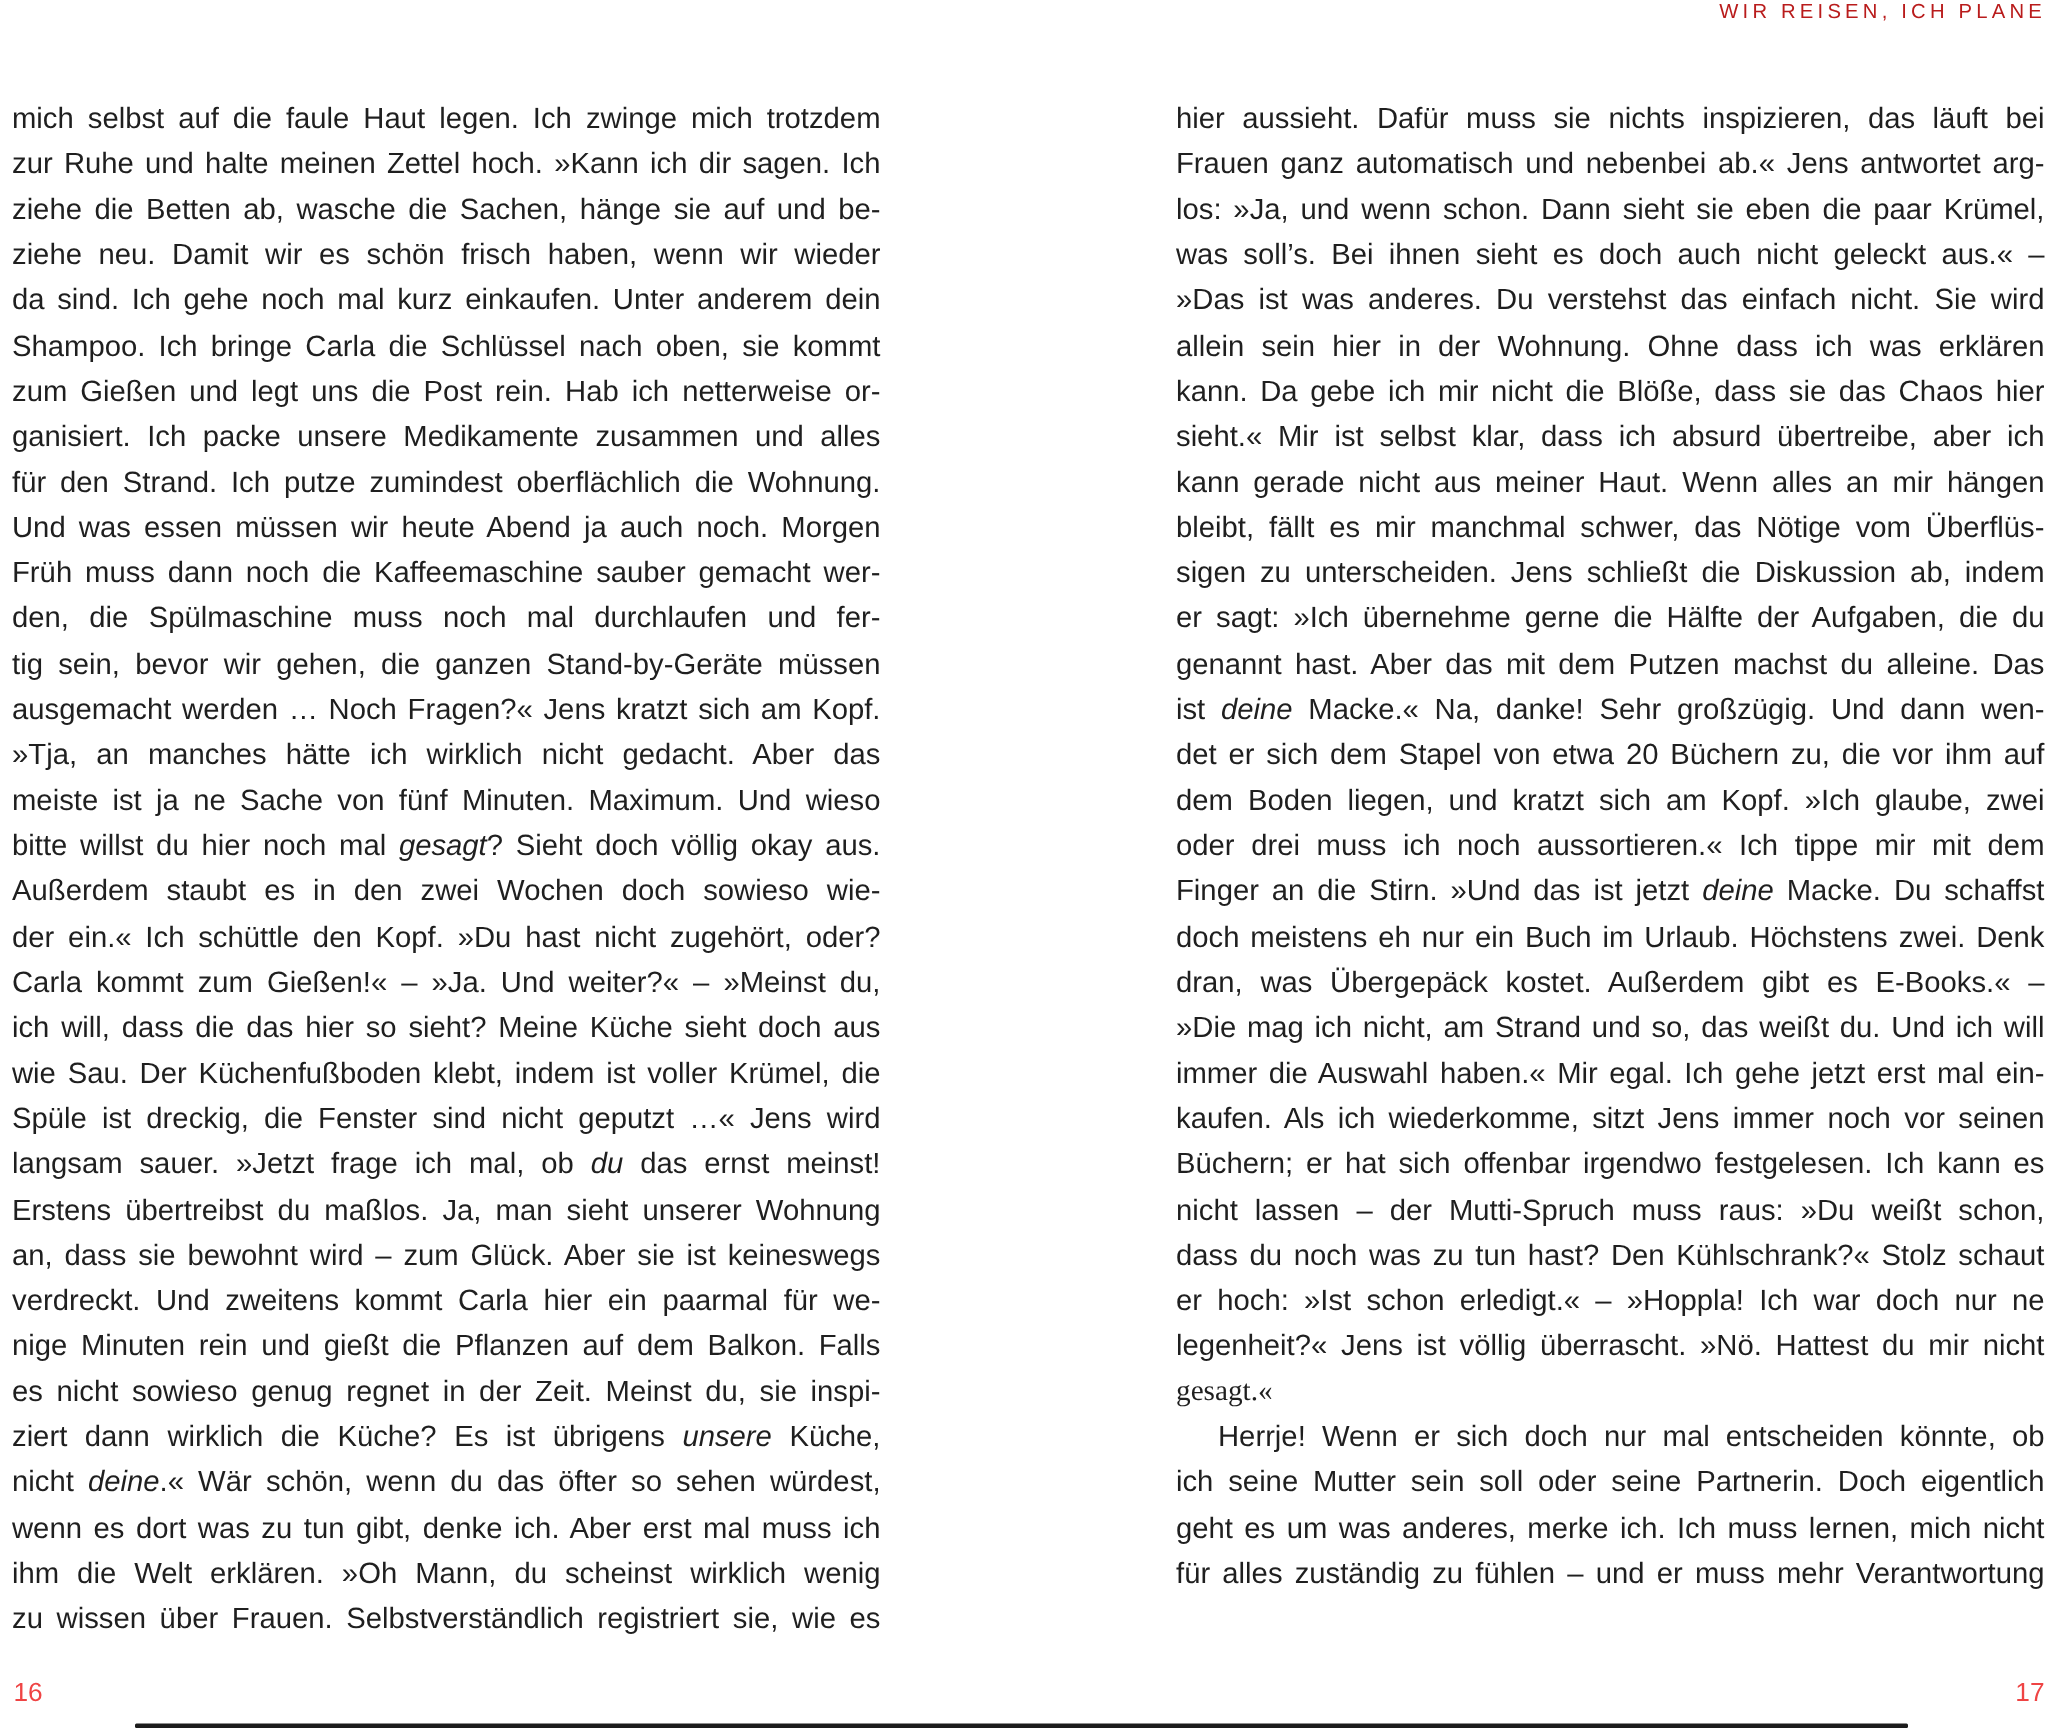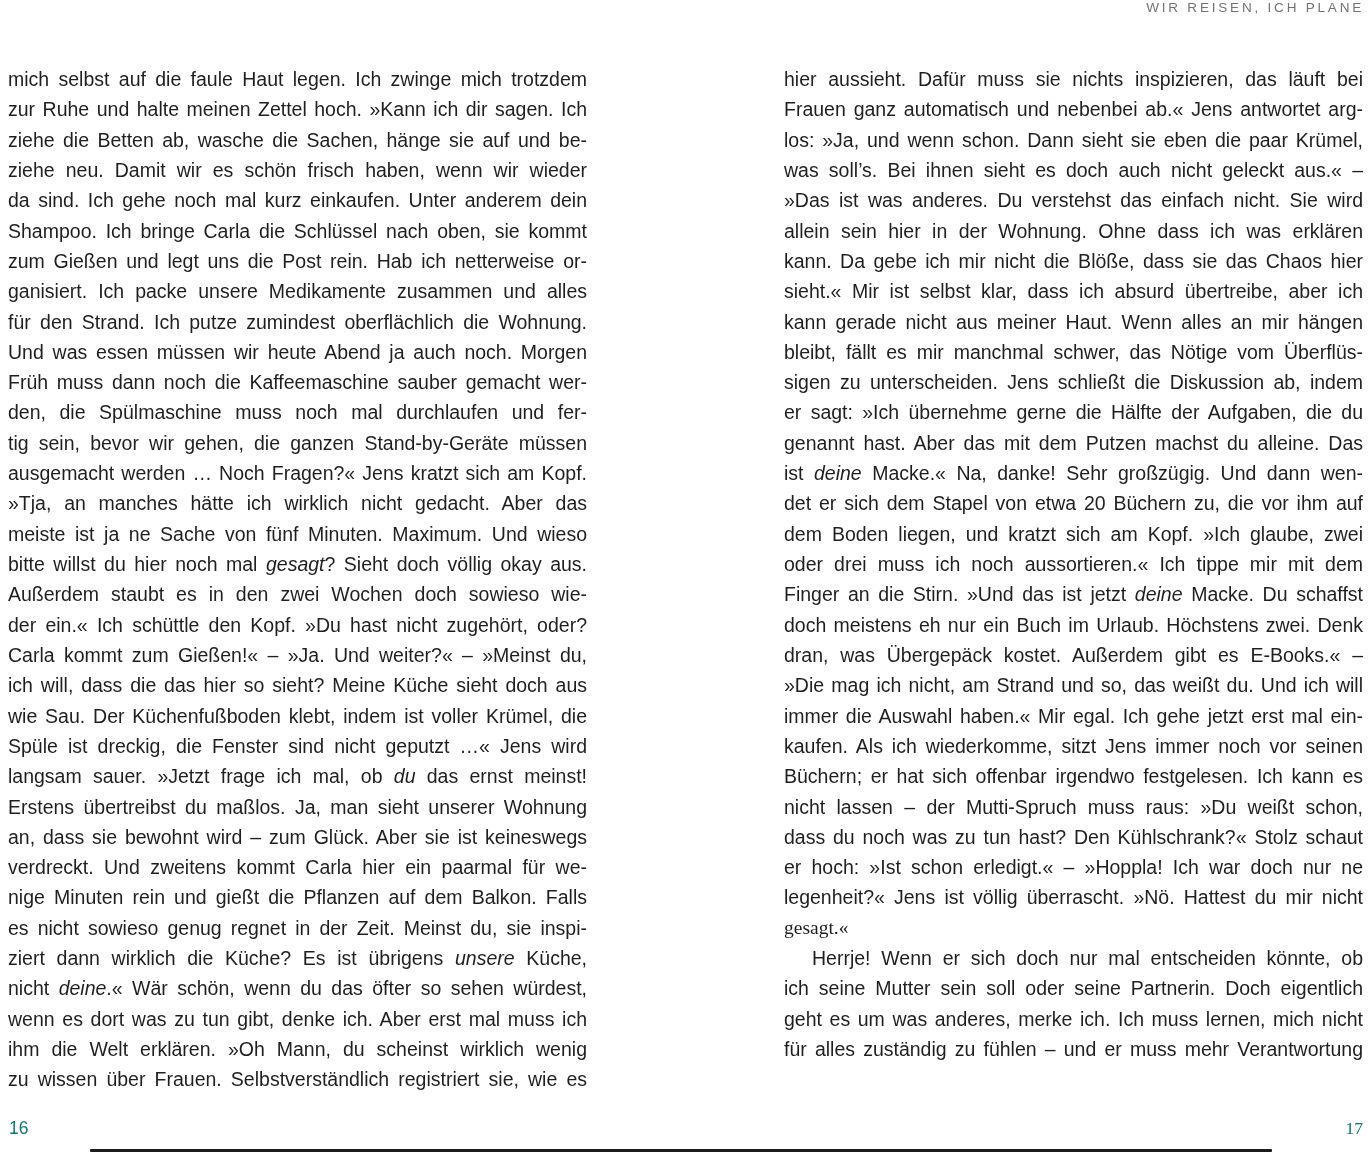--- a/index.html
+++ b/index.html
@@ -18,21 +18,21 @@
     height: 1152px;
     background: #ffffff;
   }
   .running-head {
     position: absolute;
     top: 0px;
     right: 4px;
     font-size: 13.5px;
     line-height: 15px;
     letter-spacing: 2.8px;
-    color: #737373;
+    color: #b91c1c;
     text-align: right;
     white-space: nowrap;
   }
   .text-block {
     position: absolute;
     top: 64px;
     width: 579px;
   }
   .text-block.left  { left: 8px; }
   .text-block.right { left: 784px; }
@@ -51,24 +51,24 @@
     font-family: Liberation Serif, serif;
     -moz-text-align-last: left;
   }
   .line.indent { text-indent: 28px; }
   .line em { font-style: italic; }
   .pagenum {
     position: absolute;
     top: 1118px;
     font-size: 17.5px;
     line-height: 20px;
-    color: #0f766e;
+    color: #ef4444;
   }
   .pagenum.left  { left: 9px; }
-  .pagenum.right { right: 5px; text-align: right; font-family: Liberation Serif, serif; }
+  .pagenum.right { right: 5px; text-align: right; }
   .edge-shadow {
     position: absolute;
     bottom: 0px;
     left: 90px;
     width: 1182px;
     height: 3px;
     background: #1c1c1c;
     border-radius: 1px;
   }
 </style>

